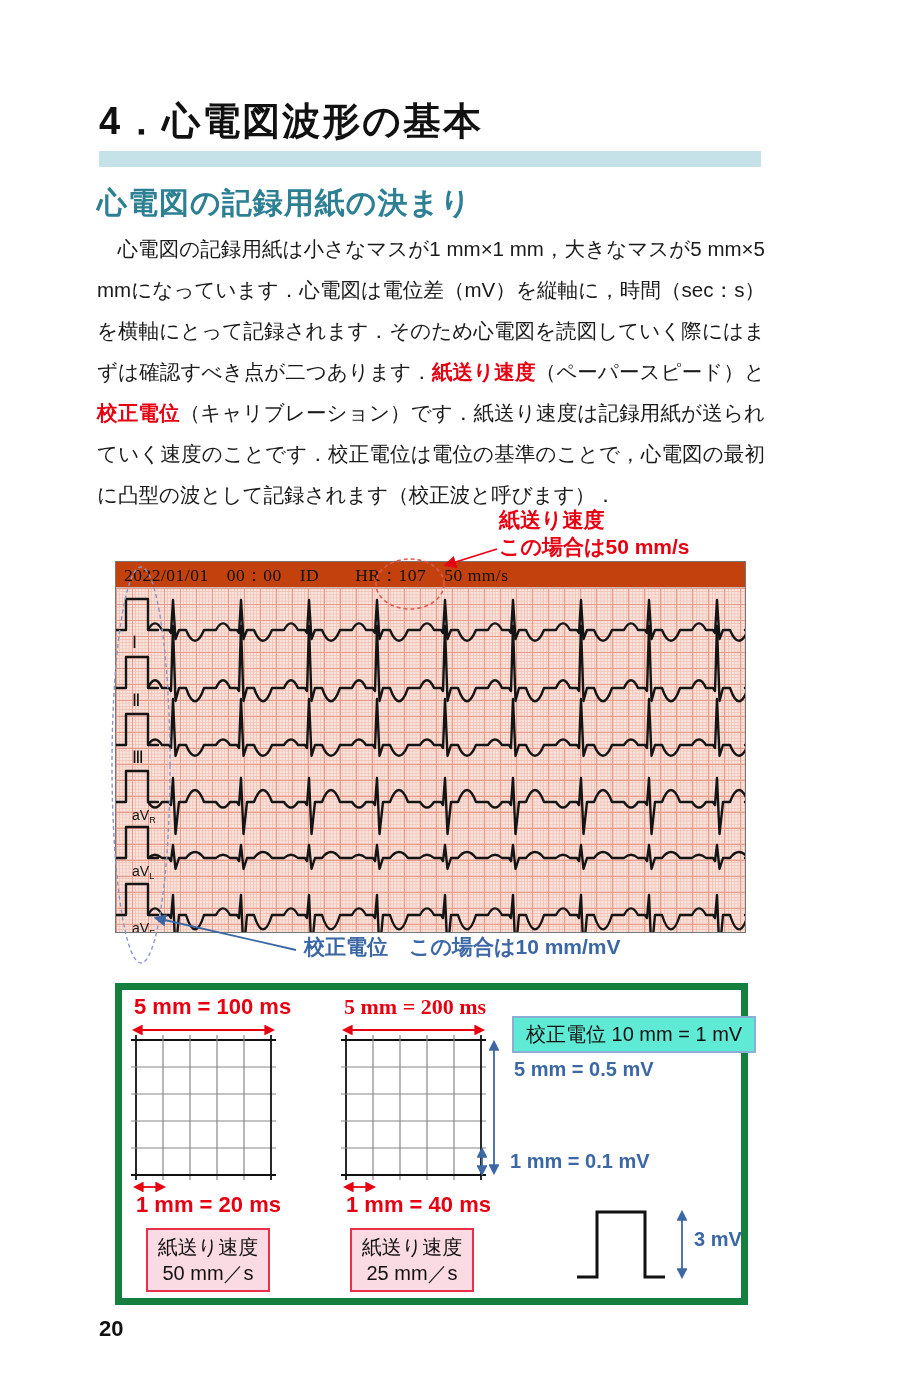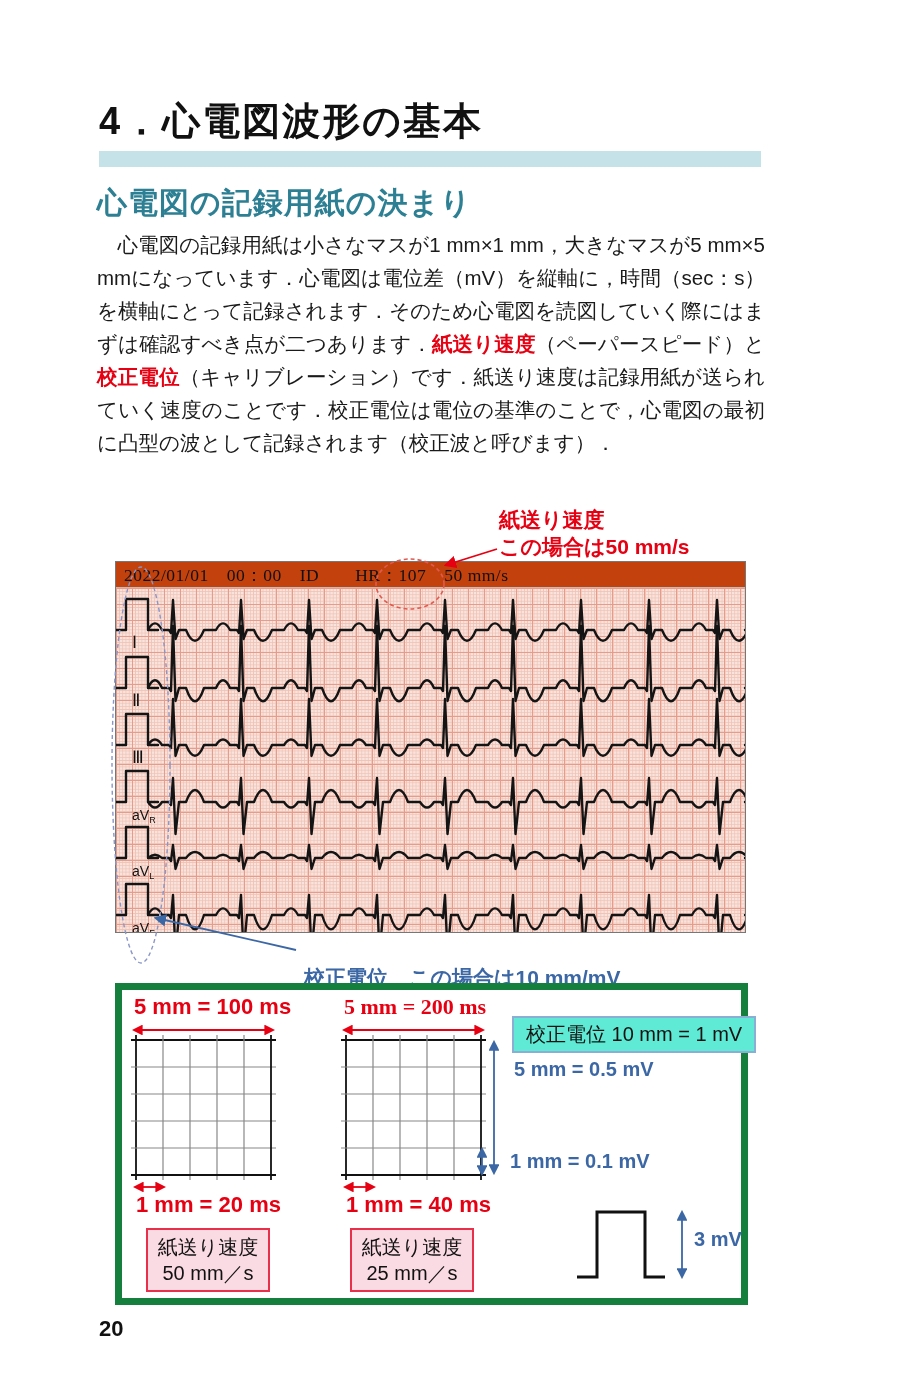--- a/index.html
+++ b/index.html
@@ -2,25 +2,25 @@
 <html><head>
 <meta charset="utf-8">
 <style>
   html,body{margin:0;padding:0;background:#ffffff;}
   .page{position:relative;width:903px;height:1387px;background:#fff;overflow:hidden;
         font-family:"Liberation Sans",sans-serif;color:#1a1a1a;}
   .abs{position:absolute;}
   .page-title{left:99px;top:96px;font-size:38px;font-weight:900;letter-spacing:2px;color:#111;}
   .teal-bar{left:99px;top:151px;width:662px;height:16px;background:#c6e2e9;}
   .section-heading{left:97px;top:183px;font-size:30px;font-weight:900;letter-spacing:1px;color:#2d8094;}
-  .body-text{left:97px;top:228px;width:668px;font-size:20.5px;line-height:33px;
+  .body-text{left:97px;top:228px;width:668px;font-size:20.5px;line-height:41px;
              text-align:justify;color:#1a1a1a;}
   .body-text span.red-bold{color:#e60012;font-weight:bold;}
   .red-note{color:#e60012;font-weight:bold;font-size:21px;white-space:nowrap;}
-  .blue-note{color:#3c67a5;font-weight:bold;font-size:21px;white-space:nowrap;margin-top:31px;}
+  .blue-note{color:#3c67a5;font-weight:bold;font-size:21px;white-space:nowrap;}
   .ecg-panel{left:115px;top:561px;width:631px;border:1px solid #777;background:#fff;box-sizing:border-box;}
   .ecg-header{height:25px;display:flex;align-items:center;padding-left:8px;
               font-family:"Liberation Serif",serif;font-size:17.5px;letter-spacing:.5px;color:#111;
               border-bottom:1px solid #c9b8b4;background:#c2410c;white-space:pre;}
   .ecg-grid{position:relative;height:344px;background-color:#f8e4de;
      background-image:
        linear-gradient(#e79c8b 1px,transparent 1px),
        linear-gradient(90deg,#e79c8b 1px,transparent 1px),
        linear-gradient(#f2c3b5 1px,transparent 1px),
        linear-gradient(90deg,#f2c3b5 1px,transparent 1px);

